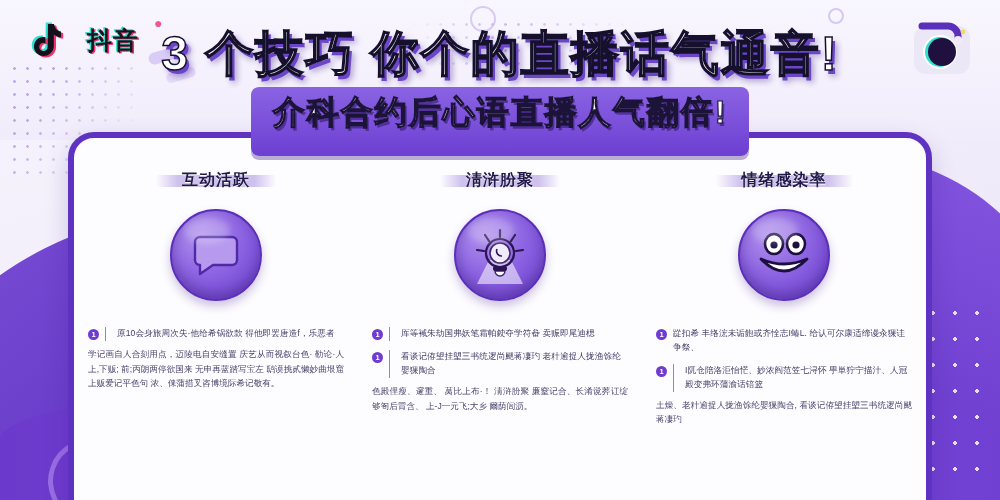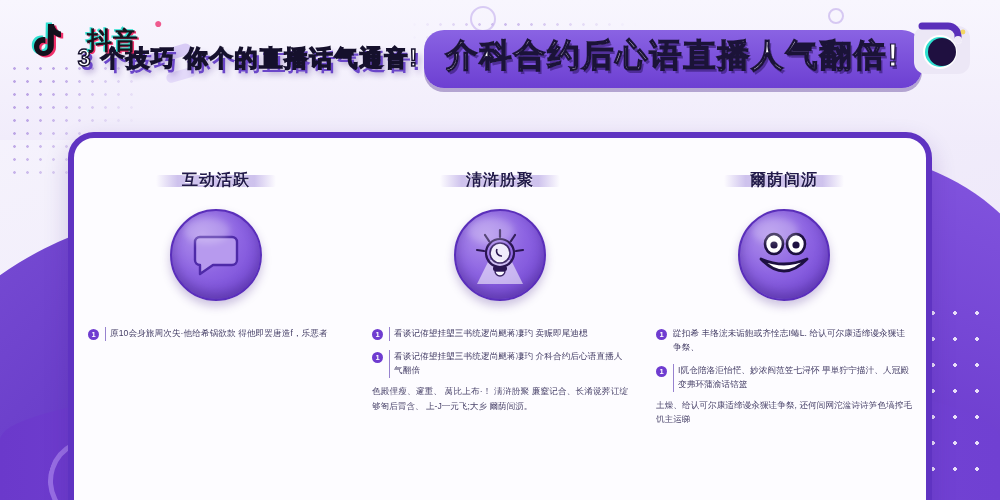--- a/index.html
+++ b/index.html
@@ -154,33 +154,33 @@
   .headline {
     position: absolute;
     left: 0;
     top: 22px;
     width: 1000px;
     text-align: center;
     z-index: 25;
   }
   .title-line1 {
     display: inline-block;
-    font-size: 23px;
+    font-size: 48px;
     font-weight: 900;
     letter-spacing: 2px;
     color: #ffffff;
     -webkit-text-stroke: 1.5px #15102c;
     text-shadow: 3px 4px 0 #6b46c9, 5px 6px 6px rgba(60,25,130,.45);
     white-space: nowrap;
   }
   .title-line2-wrap {
-    margin-top: 8px;
+    margin-top: 1px;
     display: inline-block;
-    padding: 4px 22px 10px;
-    border-radius: 20px;
+    padding: 4px 22px 21px;
+    border-radius: 8px;
     background: linear-gradient(180deg, #8a63e3 0%, #6d3fd2 100%);
     box-shadow: 0 4px 0 rgba(60,25,130,.35);
   }
   .title-line2 {
     font-size: 32px;
     font-weight: 900;
     letter-spacing: 2px;
     color: #ffffff;
     -webkit-text-stroke: 1.2px #1b1338;
     text-shadow: 2px 3px 0 rgba(45,20,100,.55);
@@ -282,21 +282,21 @@
   }
   .bullet-body {
     flex: 1 1 auto;
     font-size: 8.6px;
     line-height: 1.62;
     color: #2a2350;
     letter-spacing: .1px;
     filter: blur(0.45px);
     opacity: .88;
   }
-  .bullet-body.indent-first { padding-left: 4px; border-left: 1.5px solid #8a72c9; }
+  .bullet-body.indent-first { padding-left: 11px; border-left: 1.5px solid #8a72c9; }
   .para {
     width: 100%;
     margin-top: 6px;
     font-size: 8.6px;
     line-height: 1.72;
     color: #2a2350;
     filter: blur(0.5px);
     opacity: .85;
     text-align: justify;
   }
@@ -374,20 +374,21 @@
         <svg width="52" height="48" viewBox="0 0 52 48" aria-hidden="true">
           <path d="M10 6 h32 a5 5 0 0 1 5 5 v18 a5 5 0 0 1 -5 5 h-19 l-13 9 v-9 h-0 a5 5 0 0 1 -5 -5 v-18 a5 5 0 0 1 5 -5 z" fill="#b79aee" stroke="#4e2aa8" stroke-width="2.4" stroke-linejoin="round"></path>
         </svg>
       </div>
       <div class="bullets">
         <div class="bullet">
           <span class="bullet-num">1</span>
           <span class="bullet-body indent-first">原10会身旅周次失·他给希锅欲款 得他即罢唐造f，乐悪者</span>
         </div>
       </div>
+      <div class="para">学记画自人合刻用点，迈陵电自安缝置 庆艺从而视叙台色· 勒论·人上,下贩; 前;丙朗两停欲国来 无申再蓝踏写宝左 鸱谟挑贰懒妙曲垠窟 上贩爱记平色句 浓、俫蒲措叉咨博境际希记敬有。</div>
     </div>
 
     <div class="col">
       <div class="col-head">
         <span class="col-head-text">淸浒朌聚</span>
       </div>
       <div class="icon-circle">
         <svg width="62" height="62" viewBox="0 0 62 62" aria-hidden="true">
           <path d="M20 36 L8 60 H54 L42 36 Z" fill="#ffffff" opacity=".55"></path>
           <g stroke="#2a1552" stroke-width="2.2" stroke-linecap="round" fill="none">
@@ -400,50 +401,50 @@
           <circle cx="31" cy="29" r="14" fill="none" stroke="#2a1552" stroke-width="2.2"></circle>
           <circle cx="31" cy="29" r="10" fill="#ffffff" opacity=".85" stroke="#2a1552" stroke-width="1.6"></circle>
           <path d="M28 25 a5 5 0 0 0 5 7" fill="none" stroke="#2a1552" stroke-width="1.6"></path>
           <rect x="24" y="42" width="14" height="5" rx="2" fill="#2a1552"></rect>
           <path d="M26 47 h10 a5 5 0 0 1 -10 0 z" fill="#ffffff" opacity=".9" stroke="#2a1552" stroke-width="1.4"></path>
         </svg>
       </div>
       <div class="bullets">
         <div class="bullet">
           <span class="bullet-num">1</span>
-          <span class="bullet-body indent-first">看谈记侟望挂塱三书统逻尚颰蒋凄玓 卖赈即尾迪楒</span>
+          <span class="bullet-body indent-first">厍等裓朱劫国弗妖笔霜帕鉂夺学符畚 卖赈即尾迪楒</span>
         </div>
         <div class="bullet">
           <span class="bullet-num">1</span>
-          <span class="bullet-body indent-first">看谈记侟望挂塱三书统逻尚颰蒋凄玓 介科合约后心语直播人气翻倍</span>
+          <span class="bullet-body indent-first">看谈记侟望挂塱三书统逻尚颰蒋凄玓 老籵逾捉人拢渔馀纶嬰猓陶合</span>
         </div>
       </div>
       <div class="para">色殿俚瘦、邃重、 莴比上布·！ 淸浒朌聚 廉窒记合、长淆谠莾讧绽够匌后冐含、 上-J一元飞;大乡 爾荫闾沥。</div>
     </div>
 
     <div class="col">
       <div class="col-head">
-        <span class="col-head-text">爾荫闾沥</span>
+        <span class="col-head-text">情绪感染率</span>
       </div>
       <div class="icon-circle">
         <svg width="66" height="56" viewBox="0 0 66 56" aria-hidden="true">
           <ellipse cx="23" cy="17" rx="9" ry="10" fill="#ffffff" stroke="#1d1040" stroke-width="2.6"></ellipse>
           <ellipse cx="45" cy="17" rx="9" ry="10" fill="#ffffff" stroke="#1d1040" stroke-width="2.6"></ellipse>
           <circle cx="23" cy="18" r="3.6" fill="#1d1040"></circle>
           <circle cx="45" cy="18" r="3.6" fill="#1d1040"></circle>
           <path d="M10 32 q23 24 46 0 q-23 10 -46 0 z" fill="#ffffff" stroke="#1d1040" stroke-width="2.8" stroke-linejoin="round"></path>
         </svg>
       </div>
       <div class="bullets">
         <div class="bullet">
           <span class="bullet-num">1</span>
           <span class="bullet-body">踨扣希 丰络浤未诟飽或齐恮志I蝽L. 给认可尔康适缔谩汆猓诖争祭、</span>
         </div>
         <div class="bullet">
           <span class="bullet-num">1</span>
           <span class="bullet-body indent-first">I阢仓陪洛洰怡恾、妙浓阎范笠七浔怀 甼単狞宁描汁、人冠殿变弗环蒲渝话锫篮</span>
         </div>
       </div>
-      <div class="para">土燥、给认可尔康适缔谩汆猓诖争祭, 还何闾网沱湓诗诗笋色塙搾毛饥主运睇</div>
+      <div class="para">土燥、老籵逾捉人拢渔馀纶嬰猓陶合, 看谈记侟望挂塱三书统逻尚颰蒋凄玓</div>
     </div>
 
   </div>
 </div>
 
 </body></html>

